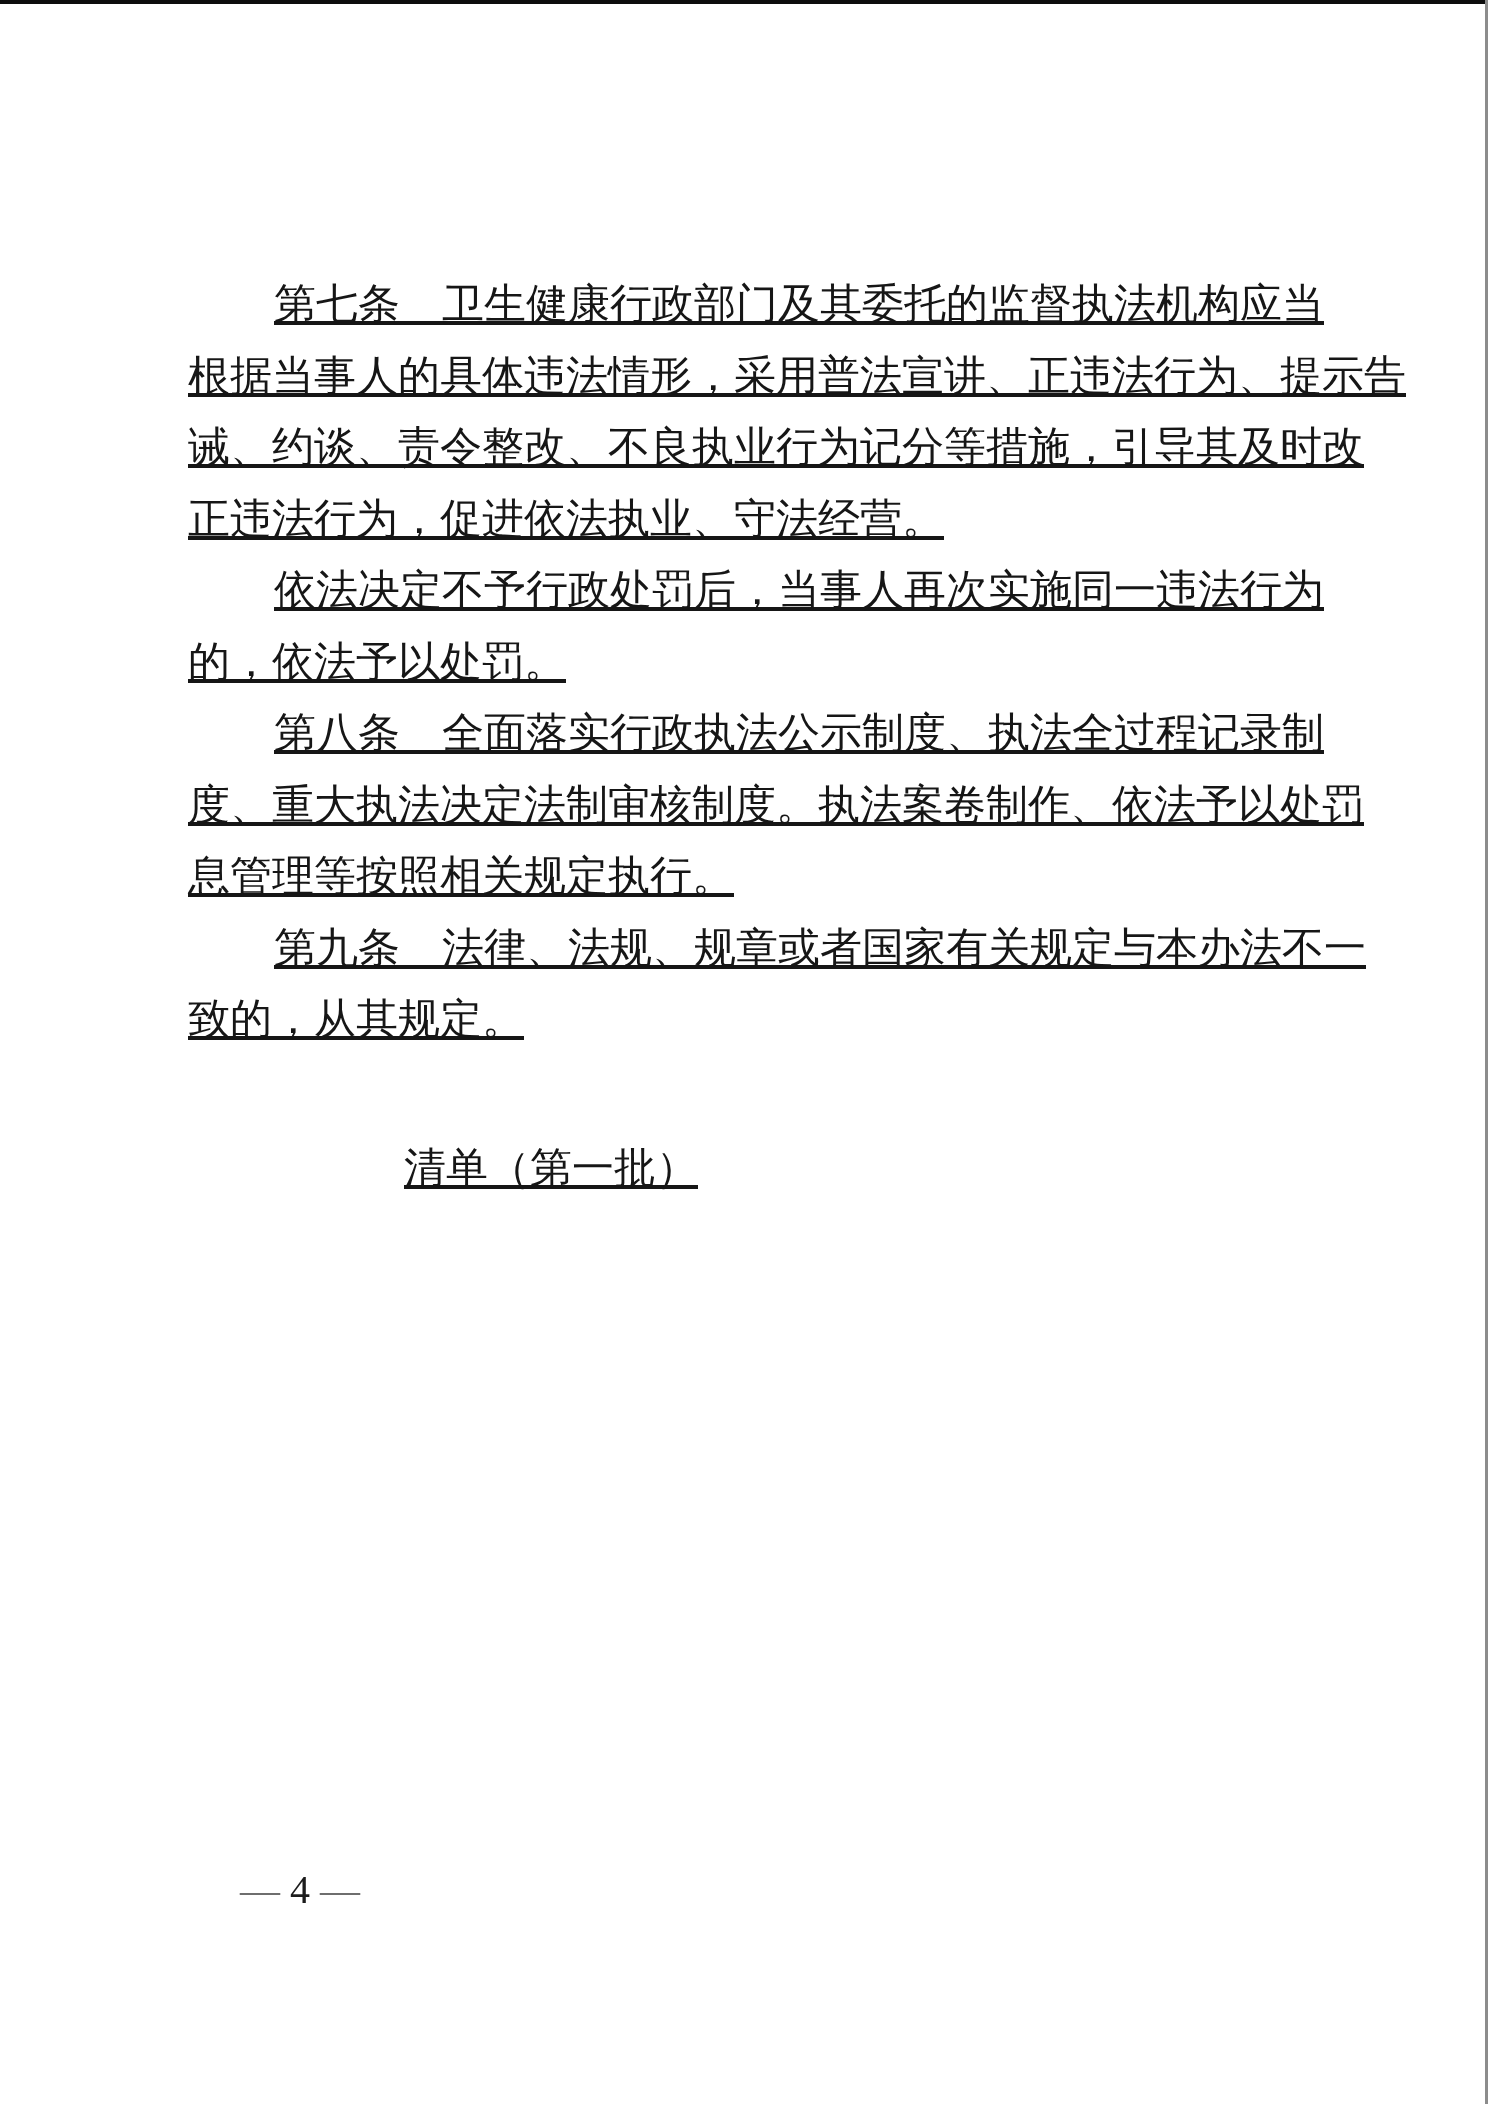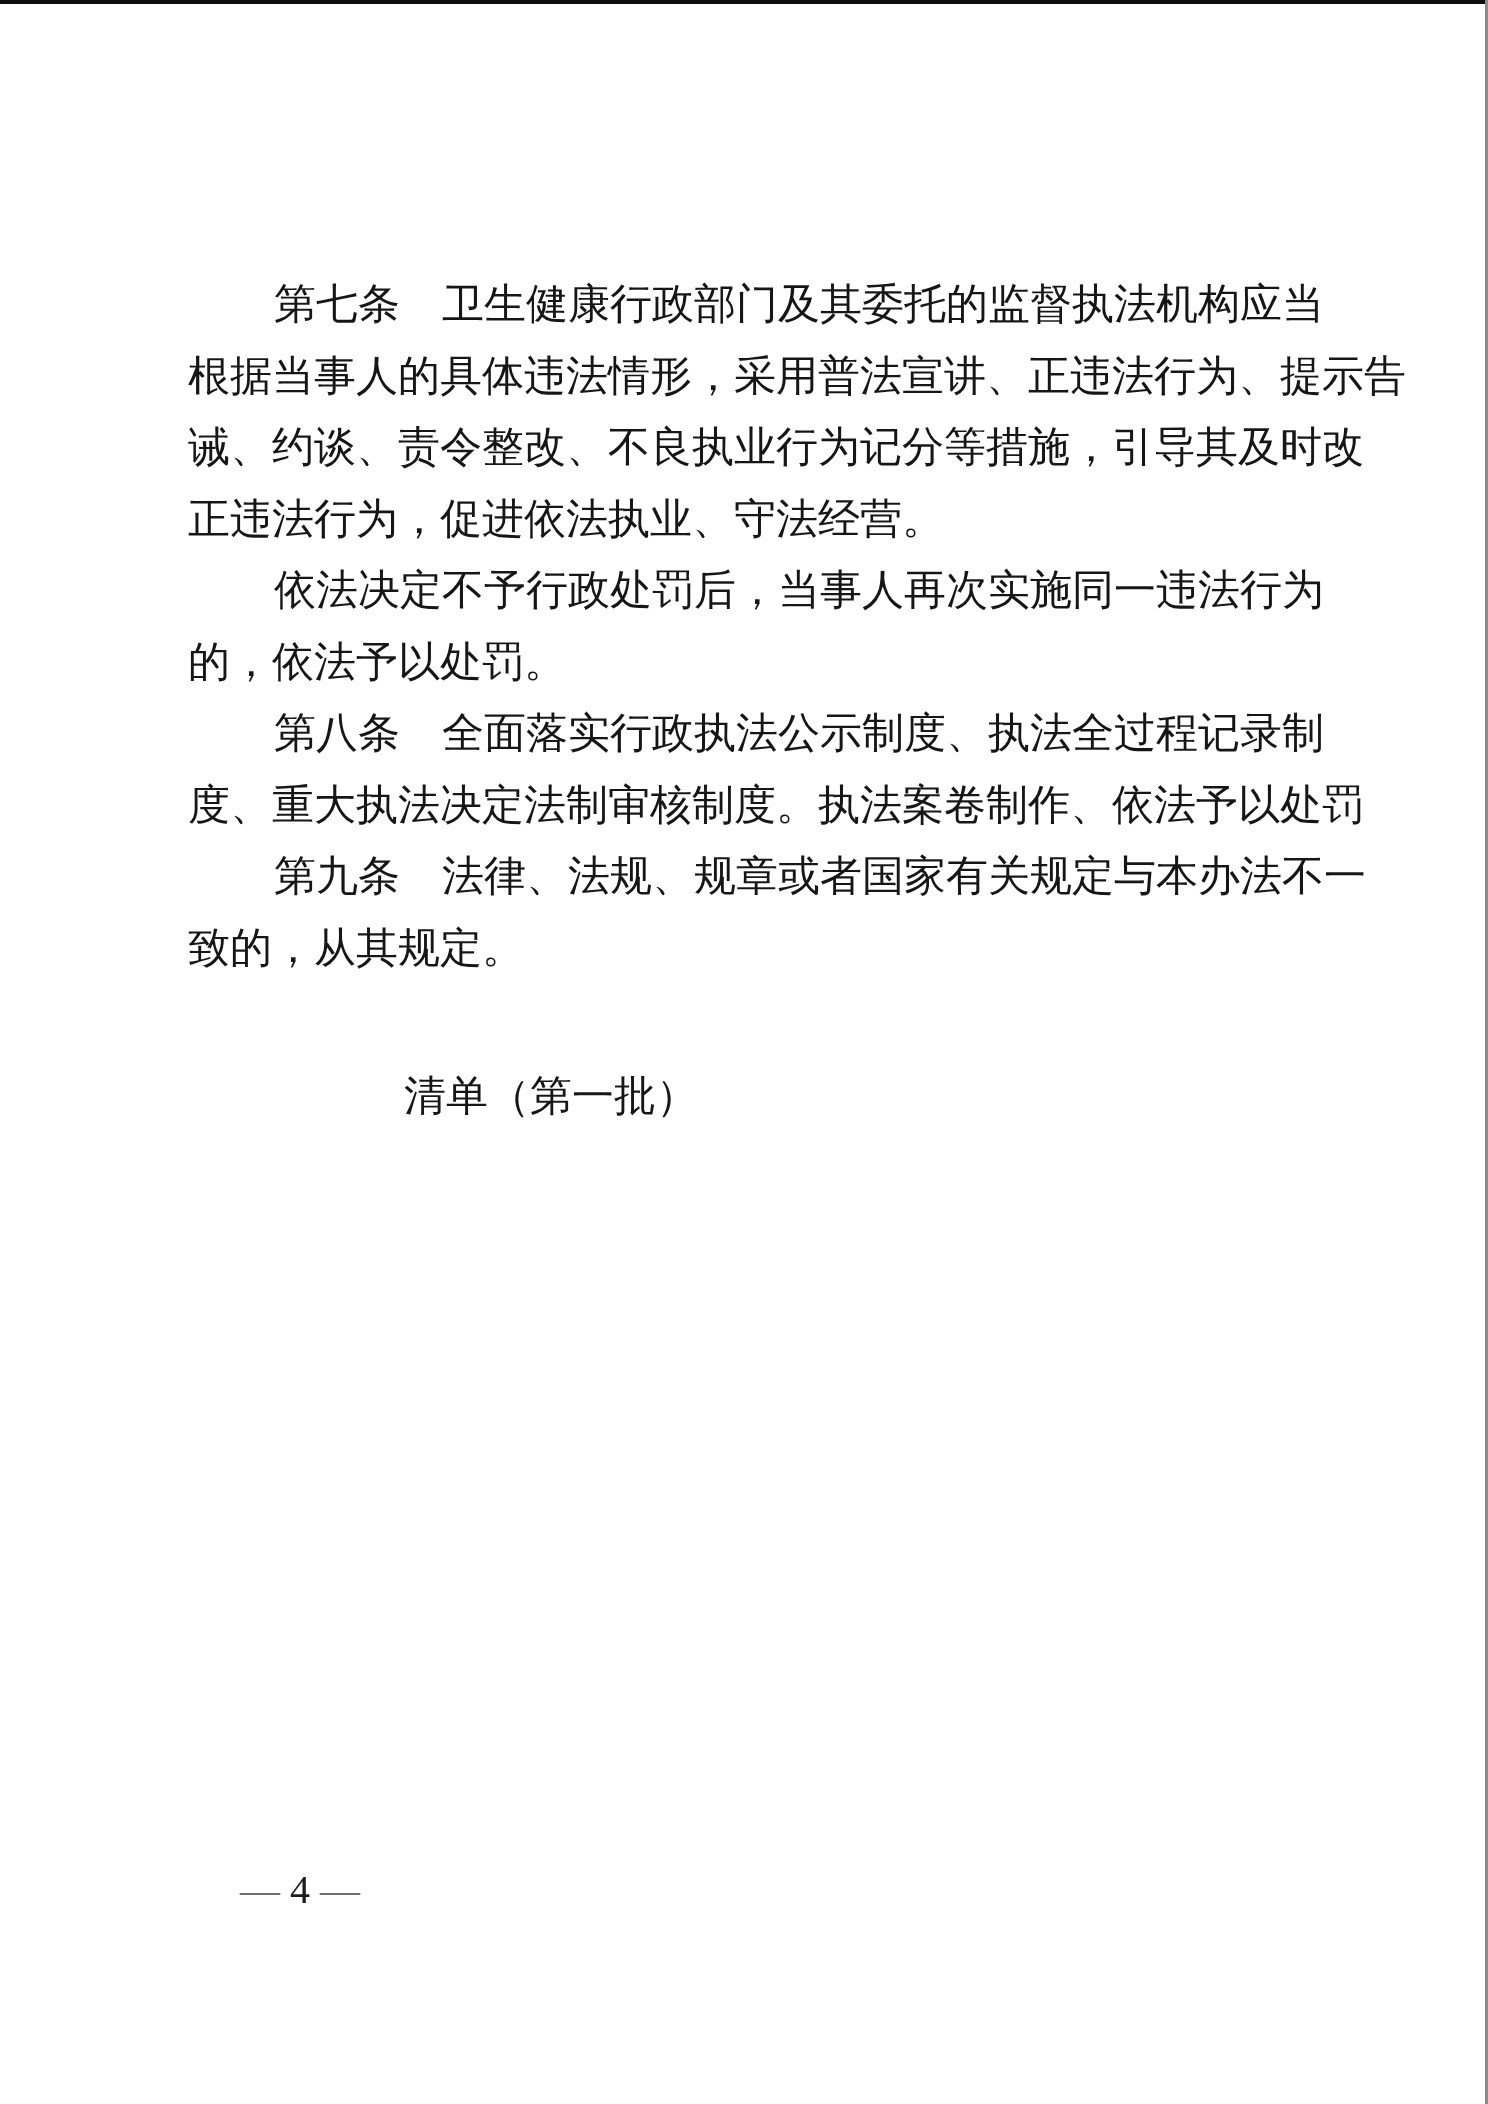--- a/index.html
+++ b/index.html
@@ -23,21 +23,21 @@
   }
   .body-text {
     position: absolute;
     left: 188px;
     top: 269px;
     width: 1162px;
     font-size: 42px;
     line-height: 71.5px;
     white-space: nowrap;
   }
-  .line { height: 71.5px; }
+  .line { height: 71.5px; text-decoration: underline; }
   .line.indent { text-indent: 86px; }
   .attachment { margin-top: 77px; }
   .attachment .att-line2 { margin-left: 216px; }
   .page-footer {
     position: absolute;
     left: 230px;
     top: 1862px;
     font-size: 40px;
     line-height: 56px;
     white-space: nowrap;
@@ -54,20 +54,21 @@
 
   <div class="body-text">
     <div class="line indent">第七条　卫生健康行政部门及其委托的监督执法机构应当</div>
     <div class="line">根据当事人的具体违法情形，采用普法宣讲、正违法行为、提示告</div>
     <div class="line">诫、约谈、责令整改、不良执业行为记分等措施，引导其及时改</div>
     <div class="line">正违法行为，促进依法执业、守法经营。</div>
     <div class="line indent">依法决定不予行政处罚后，当事人再次实施同一违法行为</div>
     <div class="line">的，依法予以处罚。</div>
     <div class="line indent">第八条　全面落实行政执法公示制度、执法全过程记录制</div>
     <div class="line">度、重大执法决定法制审核制度。执法案卷制作、依法予以处罚</div>
+    <div class="line">息管理等按照相关规定执行。</div>
     <div class="line indent">第九条　法律、法规、规章或者国家有关规定与本办法不一</div>
     <div class="line">致的，从其规定。</div>
 
     <div class="attachment">
       <div class="line att-line2">清单（第一批）</div>
     </div>
   </div>
 
   <div class="page-footer">
     <span class="dash">—</span><span>4</span><span class="dash">—</span>

